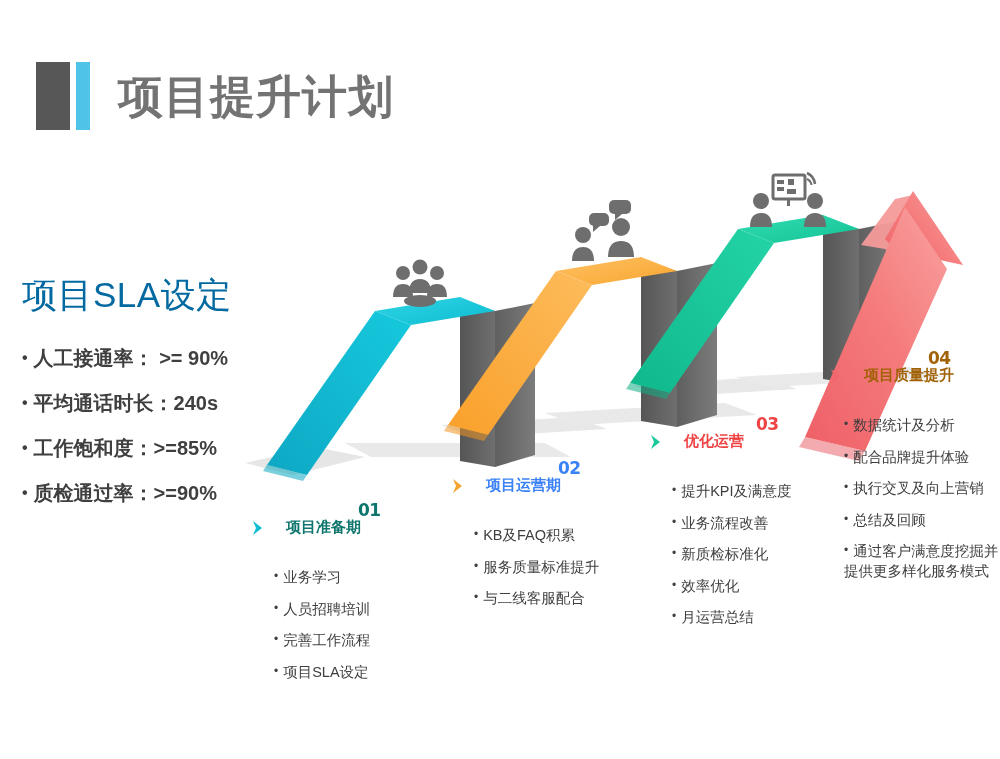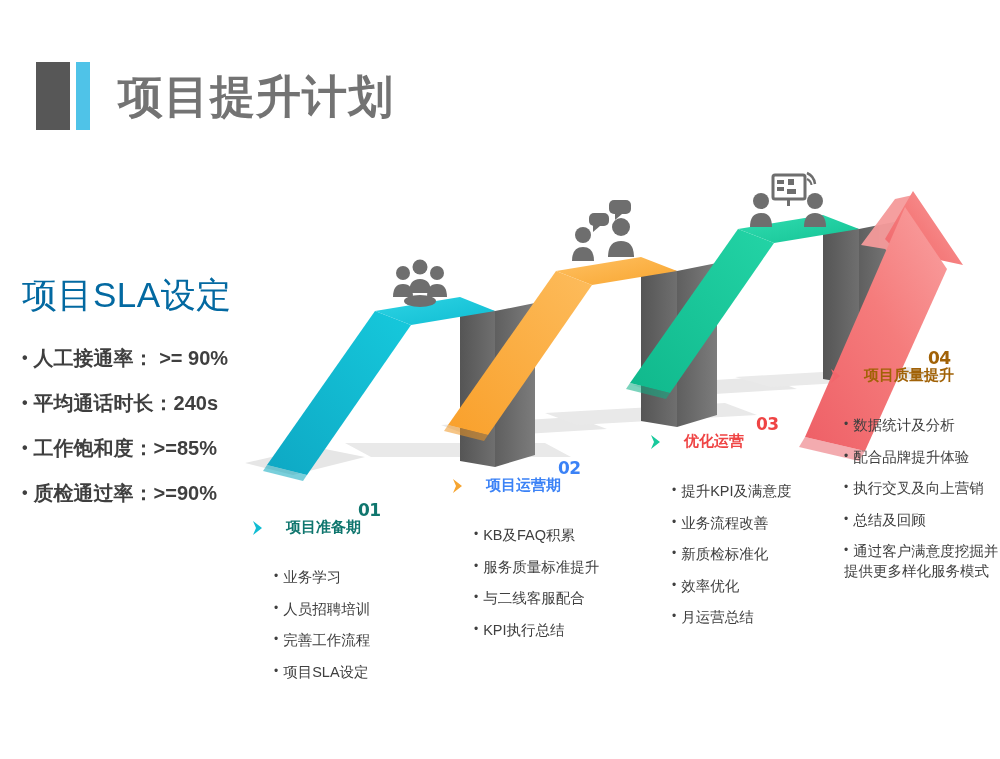--- a/index.html
+++ b/index.html
@@ -321,21 +321,20 @@
         <svg viewBox="0 0 16 16">
             <path d="M3 1 L12 8 L3 15 L6 8 Z" fill="#F6A531"></path>
           </svg>
       </span>
       <span class="label c-orange">项目运营期</span>
     </div>
     <ul>
       <li>KB及FAQ积累</li>
       <li>服务质量标准提升</li>
       <li>与二线客服配合</li>
-      <li>KPI执行总结</li>
     </ul>
   </div>
 
   <div class="stage" id="stage-03">
     <div class="num c-green">03</div>
     <div class="hdr">
       <span class="chev">
         <svg viewBox="0 0 16 16">
             <path d="M3 1 L12 8 L3 15 L6 8 Z" fill="#18C99C"></path>
           </svg>

